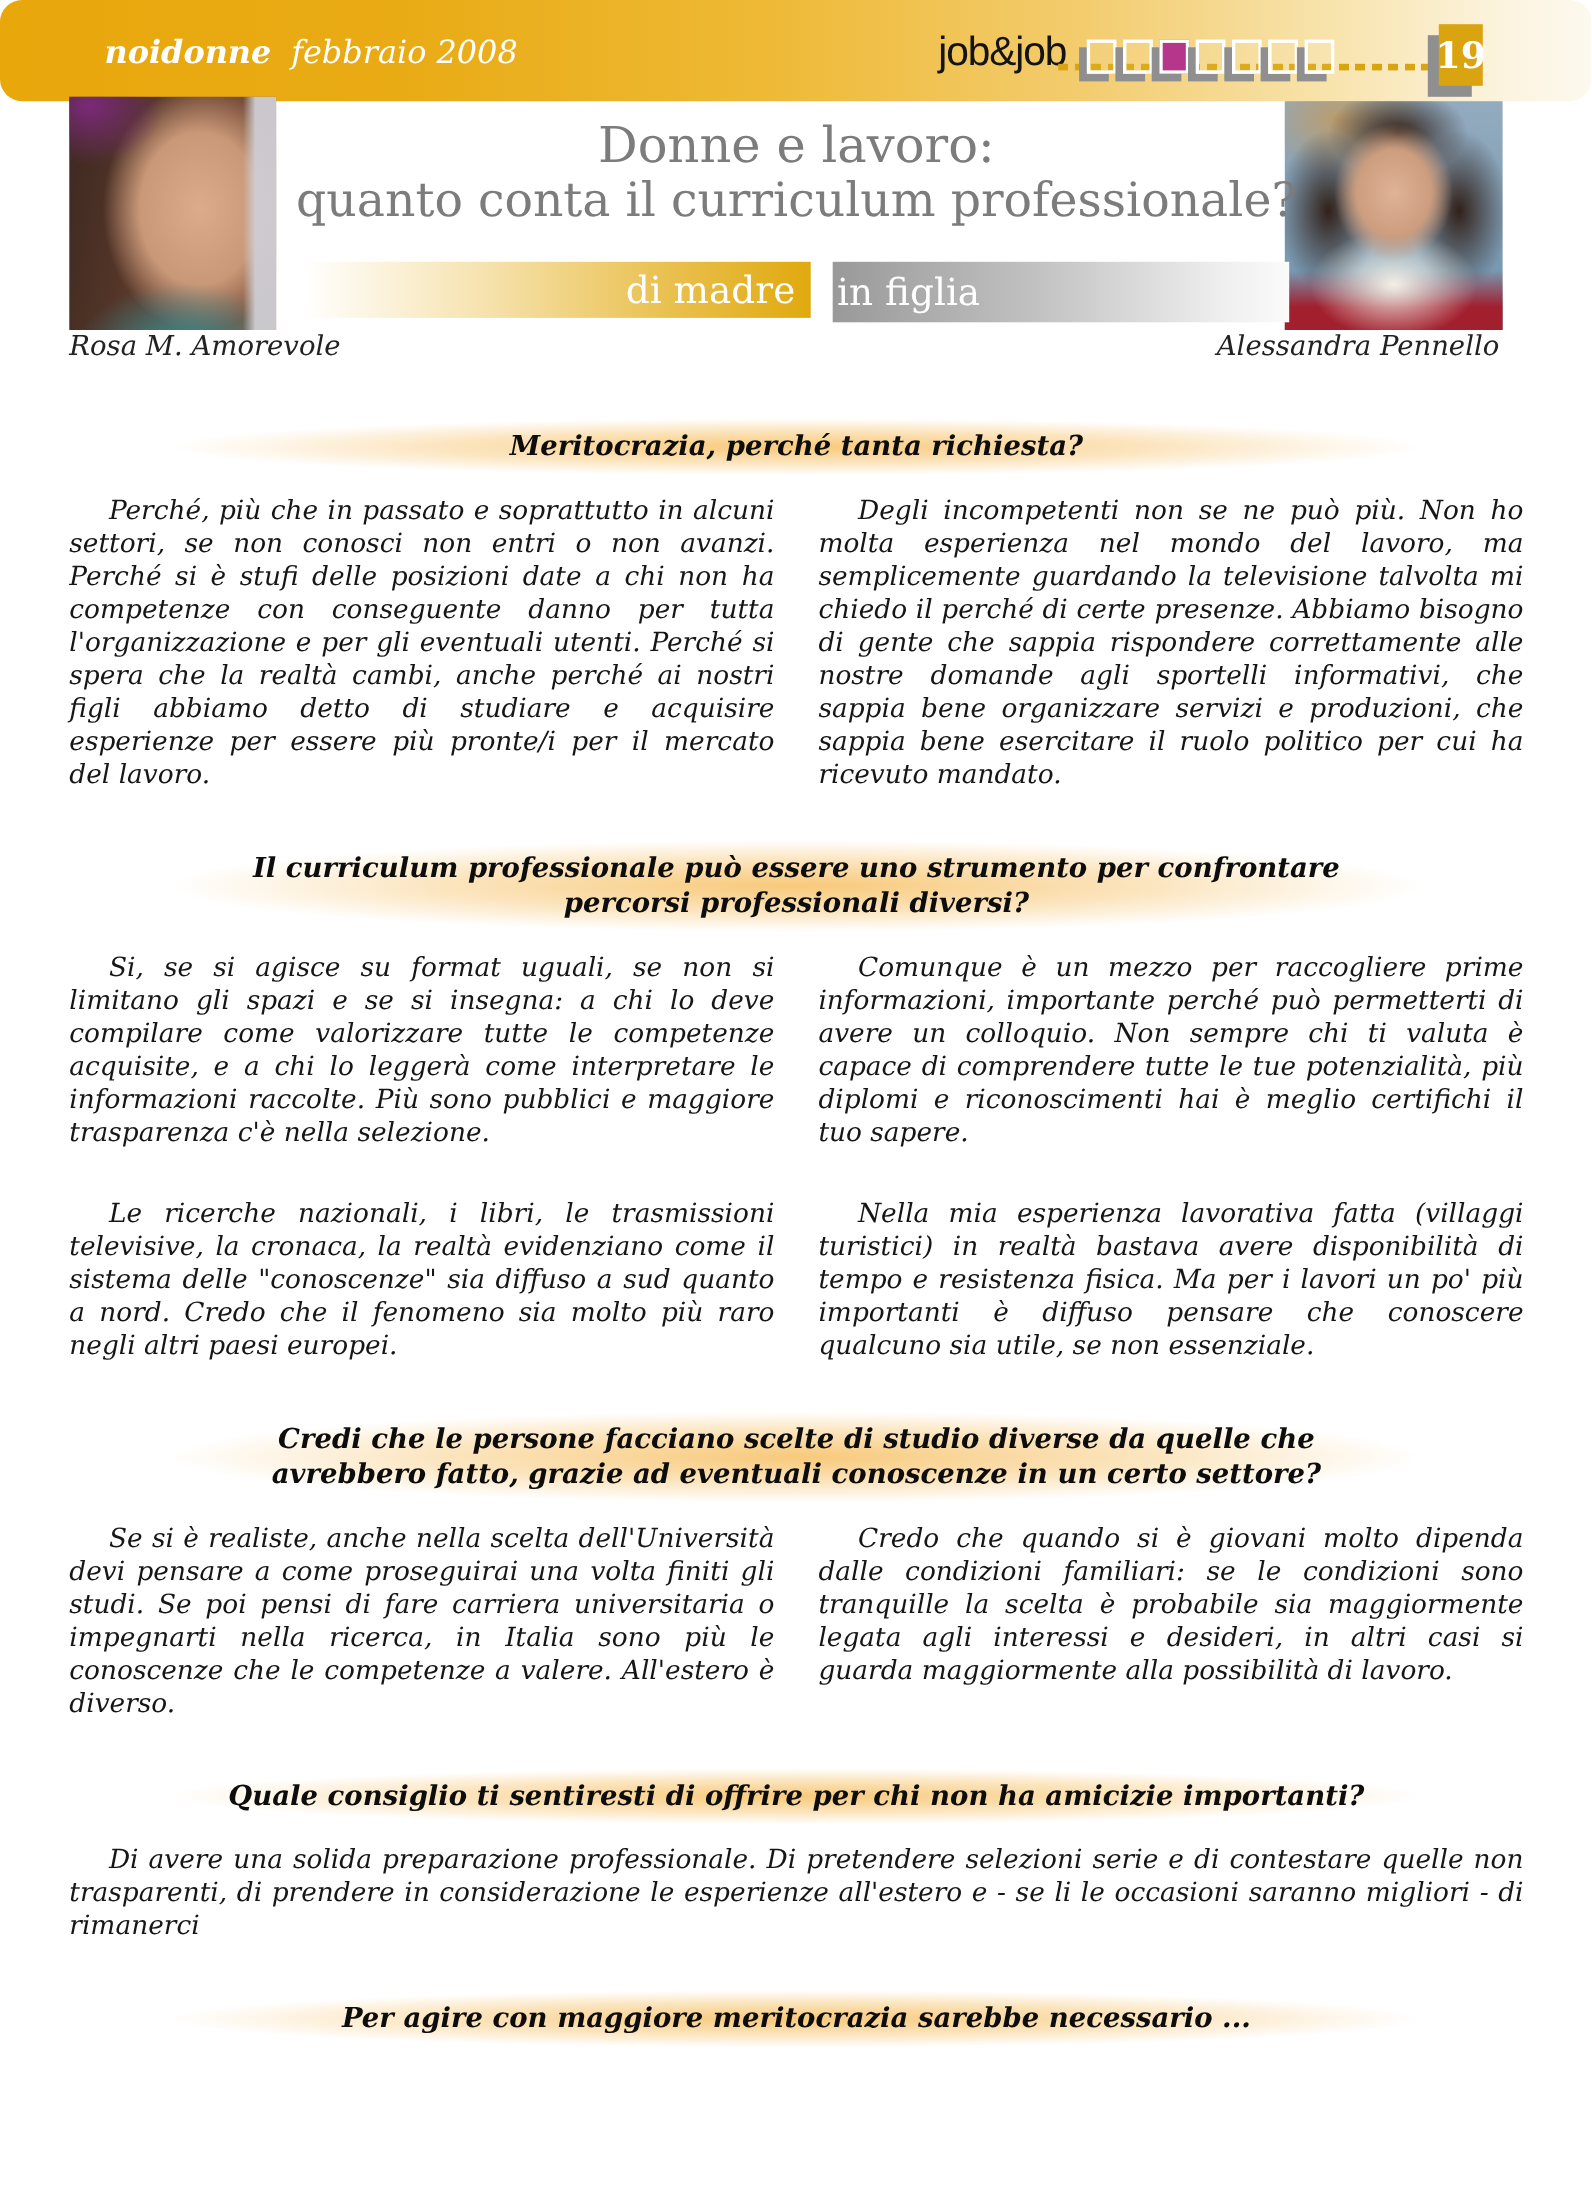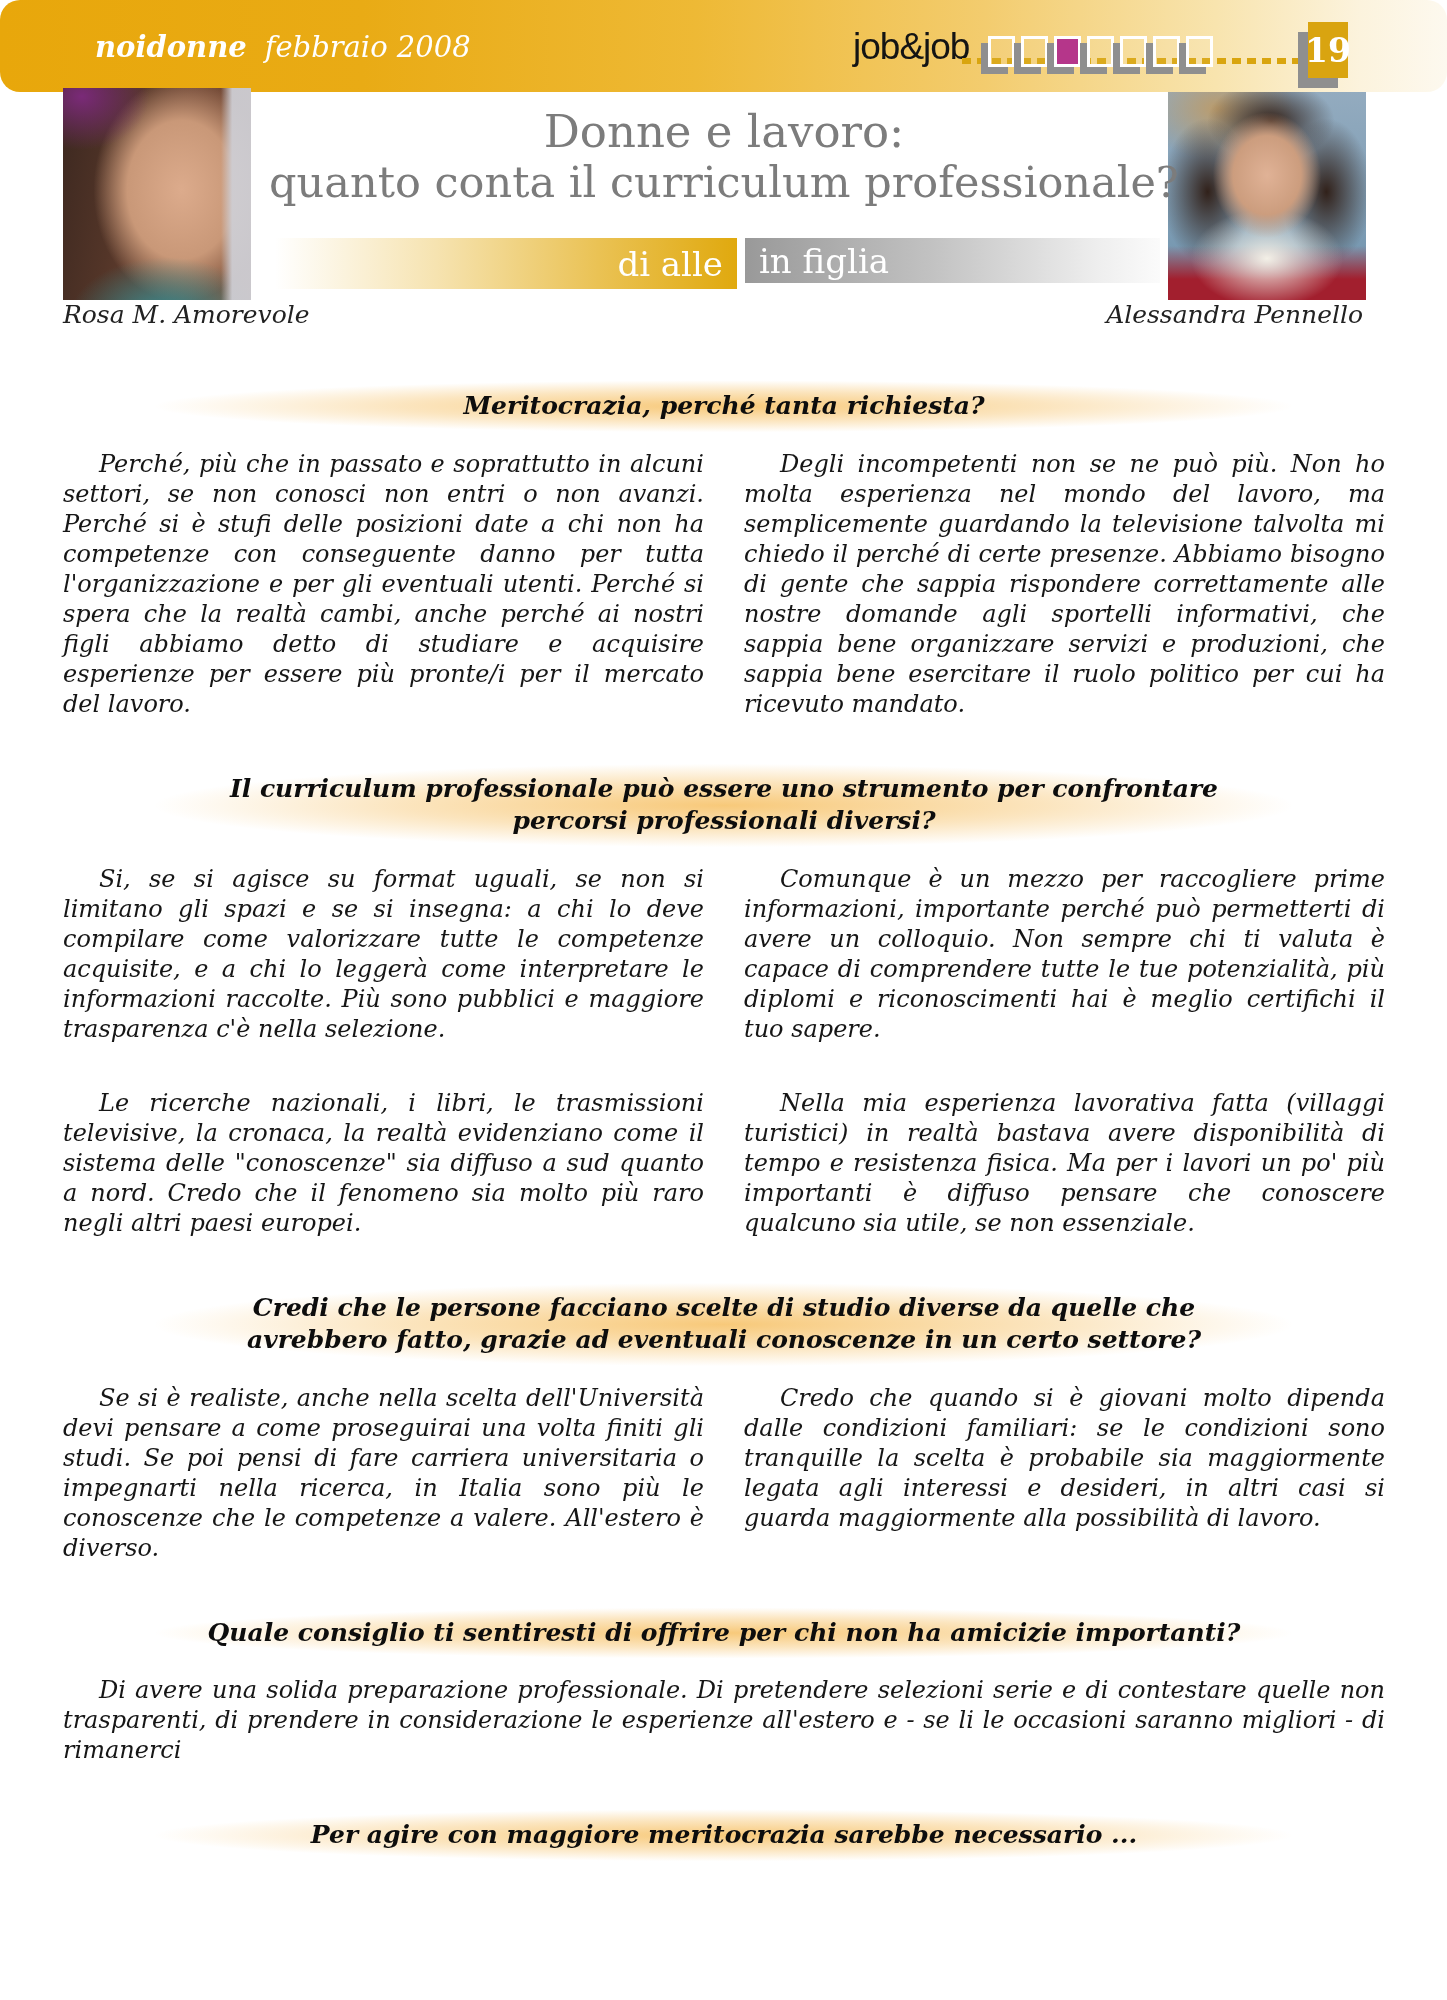--- a/index.html
+++ b/index.html
@@ -81,25 +81,25 @@
   .title-line2 { font-size:43px; line-height:1.15; }
   .banner { position:absolute; left:275px; top:146px; display:flex; }
   .banner-madre {
     width:462px; height:51px;
     background:linear-gradient(90deg,#ffffff 0%,#f6e3b0 35%,#eac254 70%,#e0a90e 100%);
     color:#ffffff; font-size:34px;
     display:flex; align-items:center; justify-content:flex-end;
     padding-right:14px;
   }
   .banner-figlia {
-    width:415px; height:45px; margin-left:8px;
+    width:415px; height:55px; margin-left:20px;
     background:linear-gradient(90deg,#999999 0%,#c2c2c2 45%,#eeeeee 85%,#fbfbfb 100%);
     color:#ffffff; font-size:34px;
     display:flex; align-items:center; justify-content:flex-start;
-    padding-left:14px;
+    padding-left:4px;
   }
   .caption { position:absolute; top:208px; font-style:italic; font-size:25px; color:#222222; }
   .caption-left { left:63px; }
   .caption-right { right:84px; text-align:right; }
 
   
   .content { position:relative; width:1322px; margin:0 auto 0 63px; }
   .section { margin-top:44px; }
   .section.first { margin-top:38px; }
   .question {
@@ -151,21 +151,21 @@
   <div class="masthead">
     <div class="photo photo-left"></div>
     <div class="photo photo-right"></div>
 
     <div class="title-block">
       <div class="title-line1">Donne e lavoro:</div>
       <div class="title-line2">quanto conta il curriculum professionale?</div>
     </div>
 
     <div class="banner">
-      <div class="banner-madre">di alle</div>
+      <div class="banner-madre">di madre</div>
       <div class="banner-figlia">in figlia</div>
     </div>
 
     <div class="caption caption-left">Rosa M. Amorevole</div>
     <div class="caption caption-right">Alessandra Pennello</div>
   </div>
 
   <div class="content">
 
     <div class="section first">

